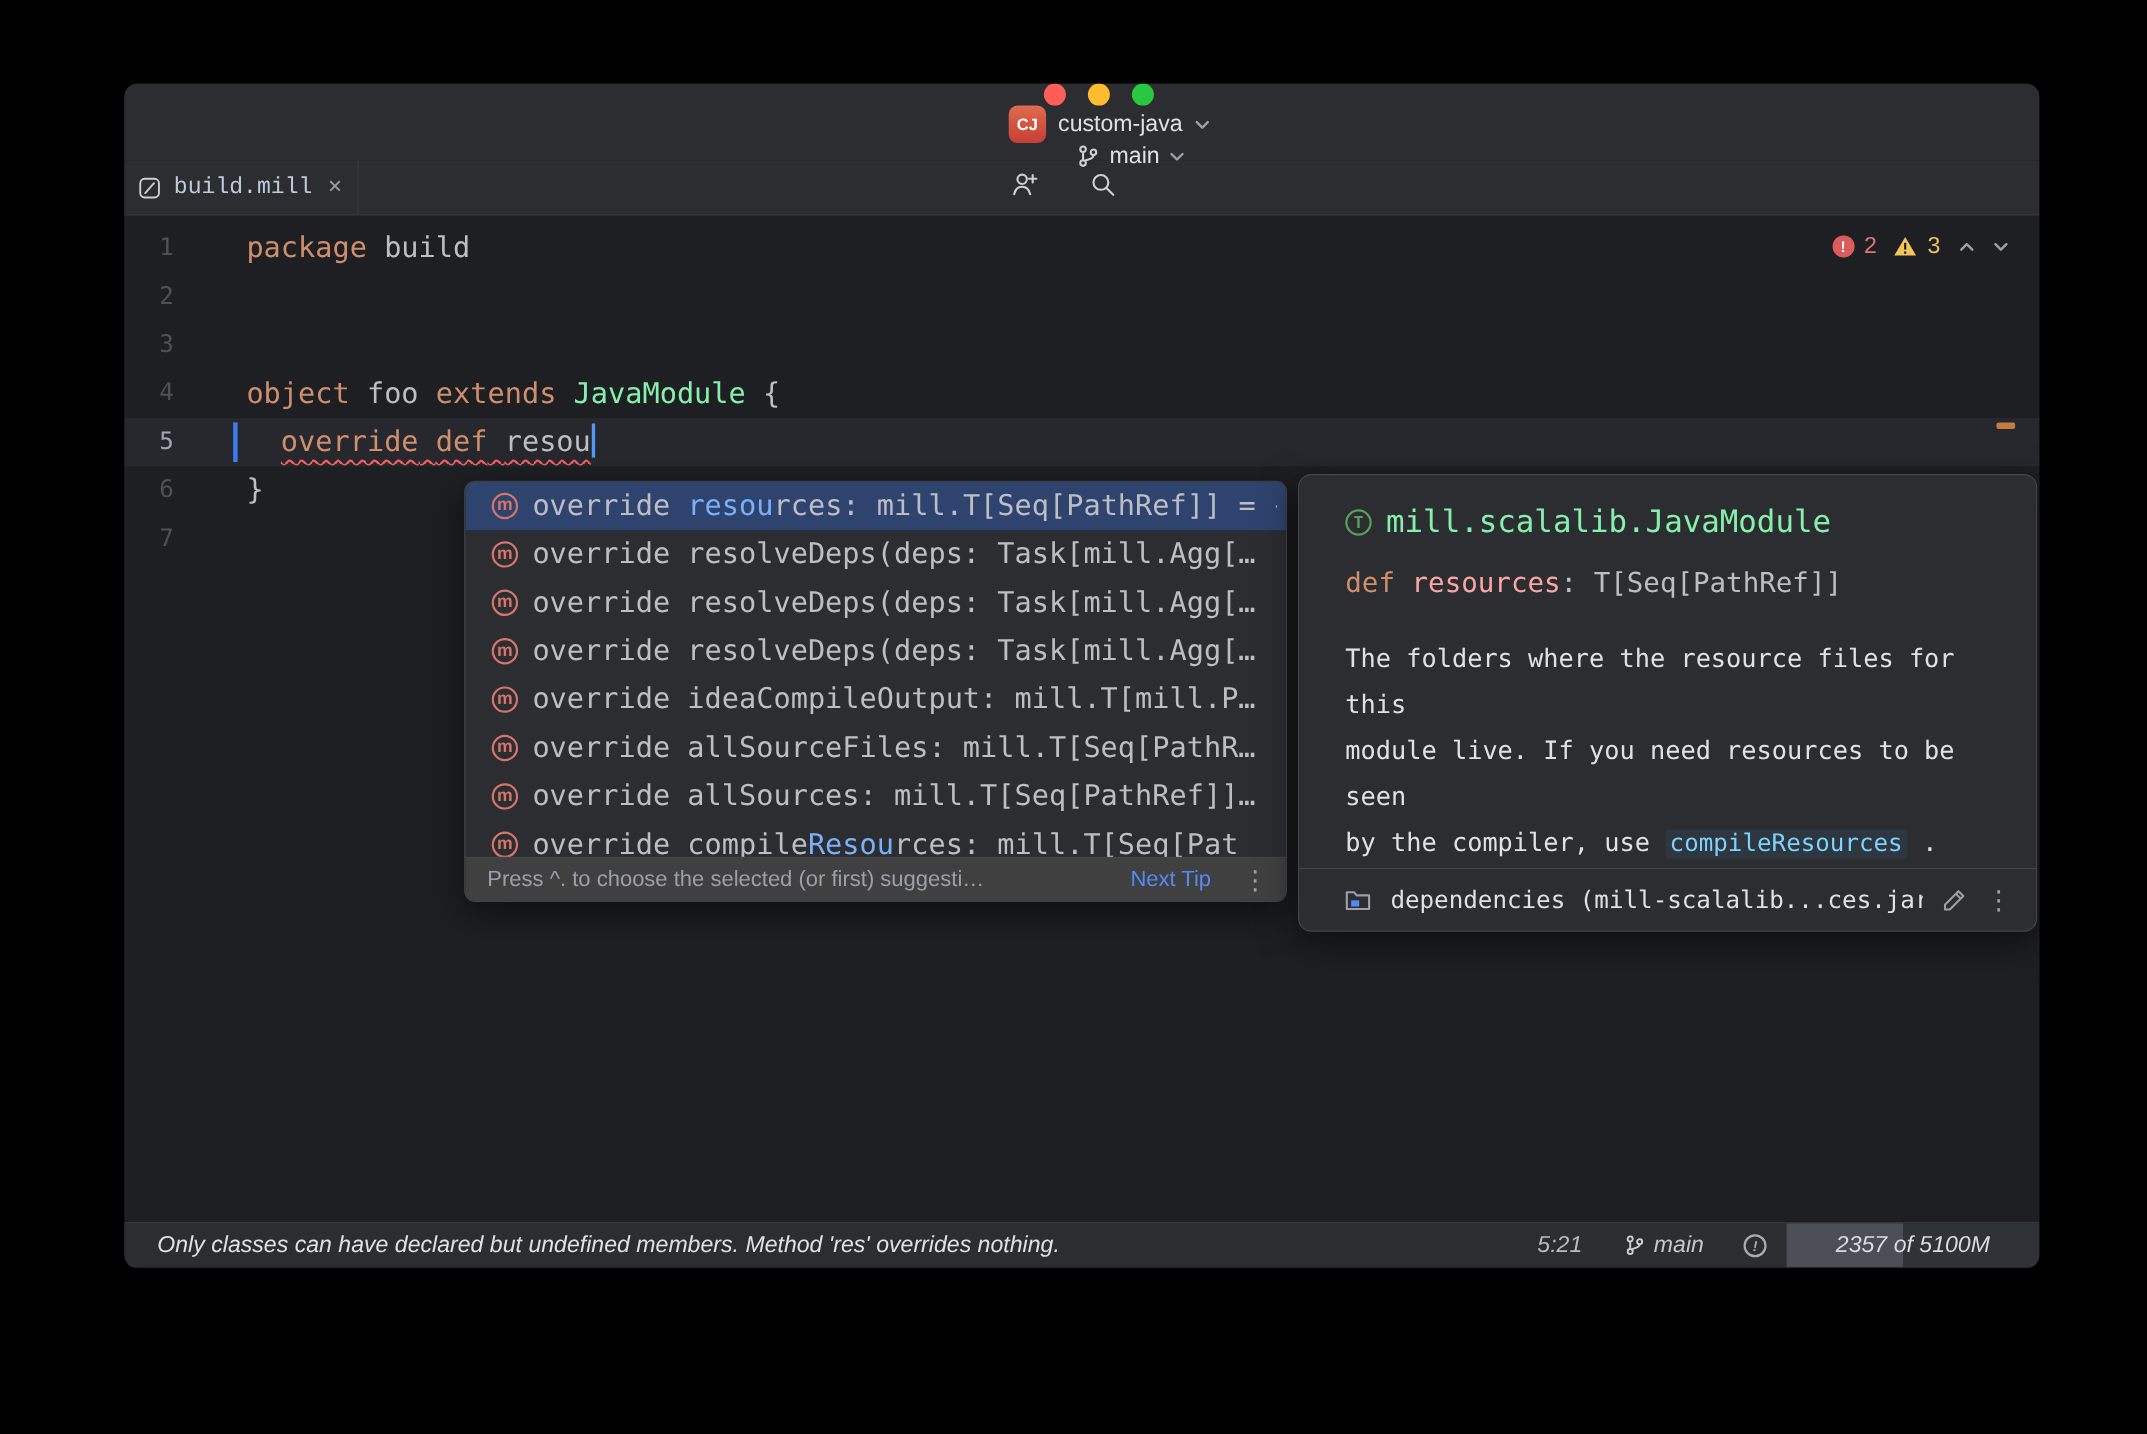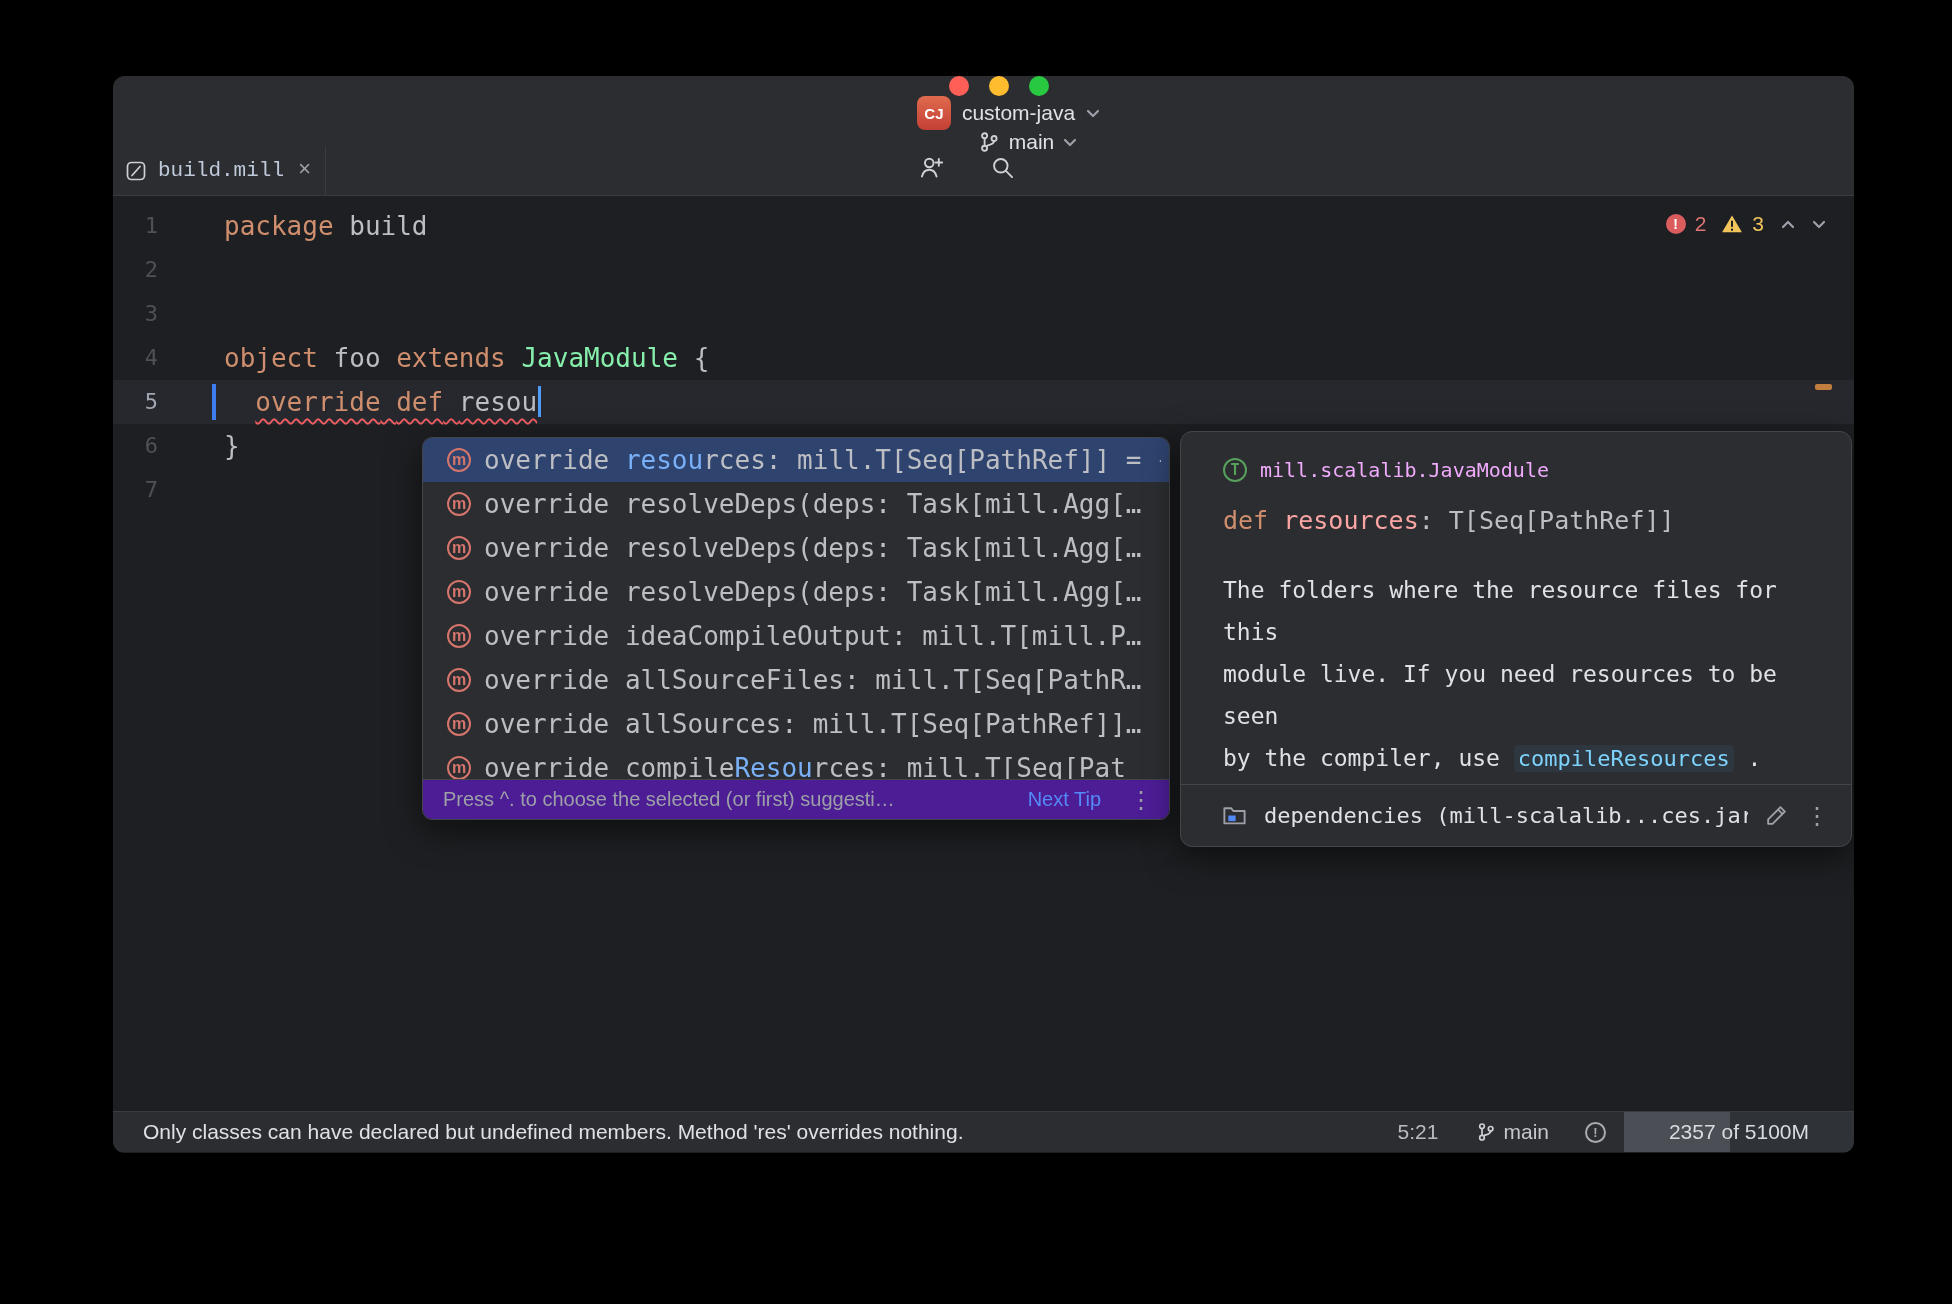--- a/index.html
+++ b/index.html
@@ -67,48 +67,48 @@
                 box-shadow:0 10px 34px rgba(0,0,0,.55); overflow:hidden; display:flex; flex-direction:column; }
   .c-list { height:341px; overflow:hidden; }
   .c-row { display:flex; align-items:center; height:44px; padding:0 8px 0 24px; gap:13px;
            font-size:26px; color:#bcbec4; white-space:pre; overflow:hidden; }
   .c-row.sel { background:#2e436e; }
   .m-icon { width:24px; height:24px; flex:none; border:2px solid #d5756c; border-radius:50%;
             color:#d5756c; font-family:"Liberation Sans",sans-serif; font-size:16px; font-weight:600;
             display:flex; align-items:center; justify-content:center; }
   .c-text { overflow:hidden; }
   .match { color:#7ab0f7; }
-  .c-footer { height:40px; border-top:1px solid #43454a; background:#4c1d95; display:flex;
+  .c-footer { height:40px; border-top:1px solid #43454a; background:#404040; display:flex;
               align-items:center; padding:0 16px 0 20px; gap:28px;
               font-family:"Liberation Sans","DejaVu Sans",sans-serif; font-size:20px; color:#9da0a8; }
   .c-hint { flex:1; white-space:nowrap; overflow:hidden; }
   .next-tip { color:#548af7; white-space:nowrap; }
   .kebab { color:#9da0a8; font-size:24px; line-height:1; font-family:"DejaVu Sans",sans-serif; }
 
   
   .docpopup { position:absolute; left:1067px; top:235px; width:672px; height:416px;
               background:#2b2d30; border:1px solid #43454a; border-radius:12px;
               box-shadow:0 10px 34px rgba(0,0,0,.55); display:flex; flex-direction:column; overflow:hidden; }
   .doc-content { flex:1; padding:26px 28px 0 42px; }
   .doc-header { display:flex; align-items:center; gap:13px; }
   .trait-icon { width:24px; height:24px; border:2px solid #57a05c; border-radius:50%;
                 color:#57a05c; font-size:15px; font-weight:600;
                 display:flex; align-items:center; justify-content:center; flex:none; }
-  .doc-qualifier { font-family:"DejaVu Sans Mono","Liberation Mono",monospace; font-size:20px; color:#f0abfc; }
+  .doc-qualifier { font-family:"DejaVu Sans Mono","Liberation Mono",monospace; font-size:28px; color:#86efac; }
   .doc-sig { margin-top:24px; font-family:"DejaVu Sans Mono","Liberation Mono",monospace; font-size:25px; color:#bcbec4; white-space:pre; }
   .sig-kw { color:#cf8e6d; } .sig-name { color:#fca5a5; }
   .doc-body { margin-top:34px; font-size:23px; line-height:42px; color:#dfe1e5; }
   .doc-code { font-family:"DejaVu Sans Mono","Liberation Mono",monospace; font-size:22px; color:#7dd3fc;
               background:rgba(86,168,245,.08); border-radius:4px; padding:1px 4px; }
   .doc-footer { height:62px; border-top:1px solid #43454a; display:flex; align-items:center;
                 padding:0 22px 0 40px; gap:16px; font-size:22px; color:#dfe1e5; }
   .doc-footer-text { flex:1; white-space:nowrap; overflow:hidden; }
 
   
-  .statusbar { height:41px; background:#2b2d30; border-top:1px solid #393b40; display:flex; align-items:center; }
+  .statusbar { height:41px; background:#2b2d30; border-top:1px solid #393b40; display:flex; align-items:center;font-style:italic; }
   .sb-msg { padding-left:30px; color:#dfe1e5; font-size:21px; white-space:nowrap; }
   .sb-spacer { flex:1; }
   .sb-pos { color:#b8bcc2; font-size:21px; margin-right:38px; }
   .sb-branch { display:flex; align-items:center; gap:7px; margin-right:36px; }
   .sb-branch-label { color:#c4c8ce; font-size:21px; }
   .sb-errring { width:21px; height:21px; border:2px solid #a8abb2; border-radius:50%; color:#a8abb2;
                 font-size:13px; font-weight:bold; display:flex; align-items:center; justify-content:center; margin-right:18px; }
   .sb-errring::before { content:"!"; }
   .memory { position:relative; width:230px; height:100%; background:#2f3237; overflow:hidden; }
   .memory-fill { position:absolute; left:0; top:0; height:100%; width:46%; background:#4b4e54; }

